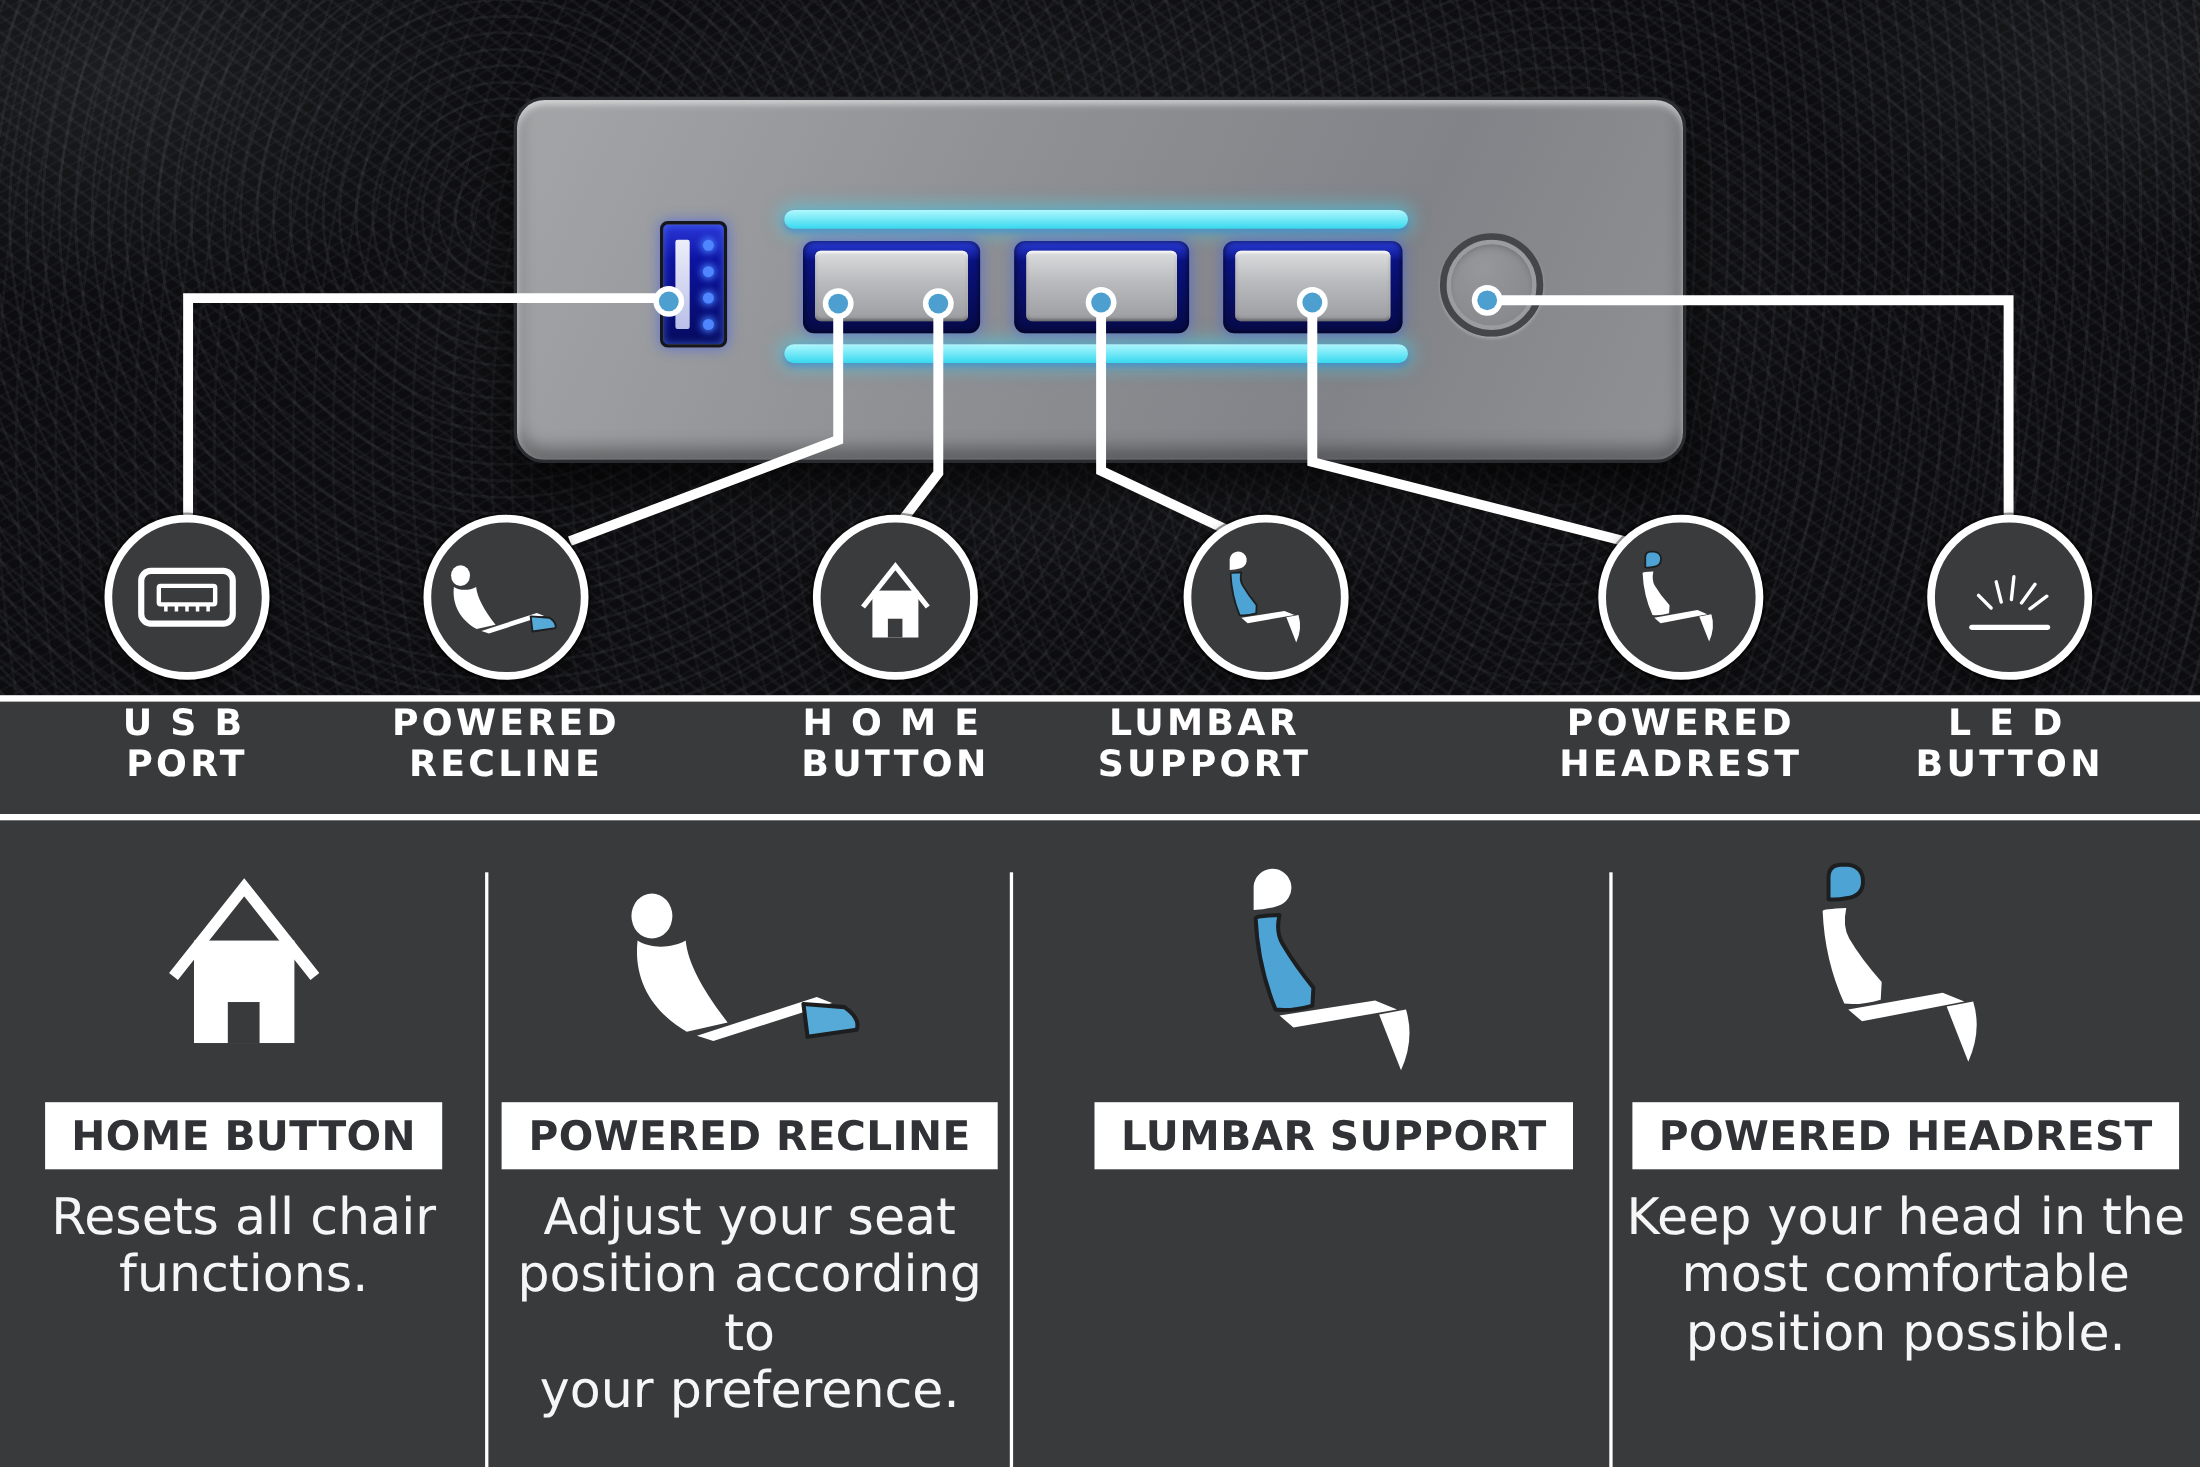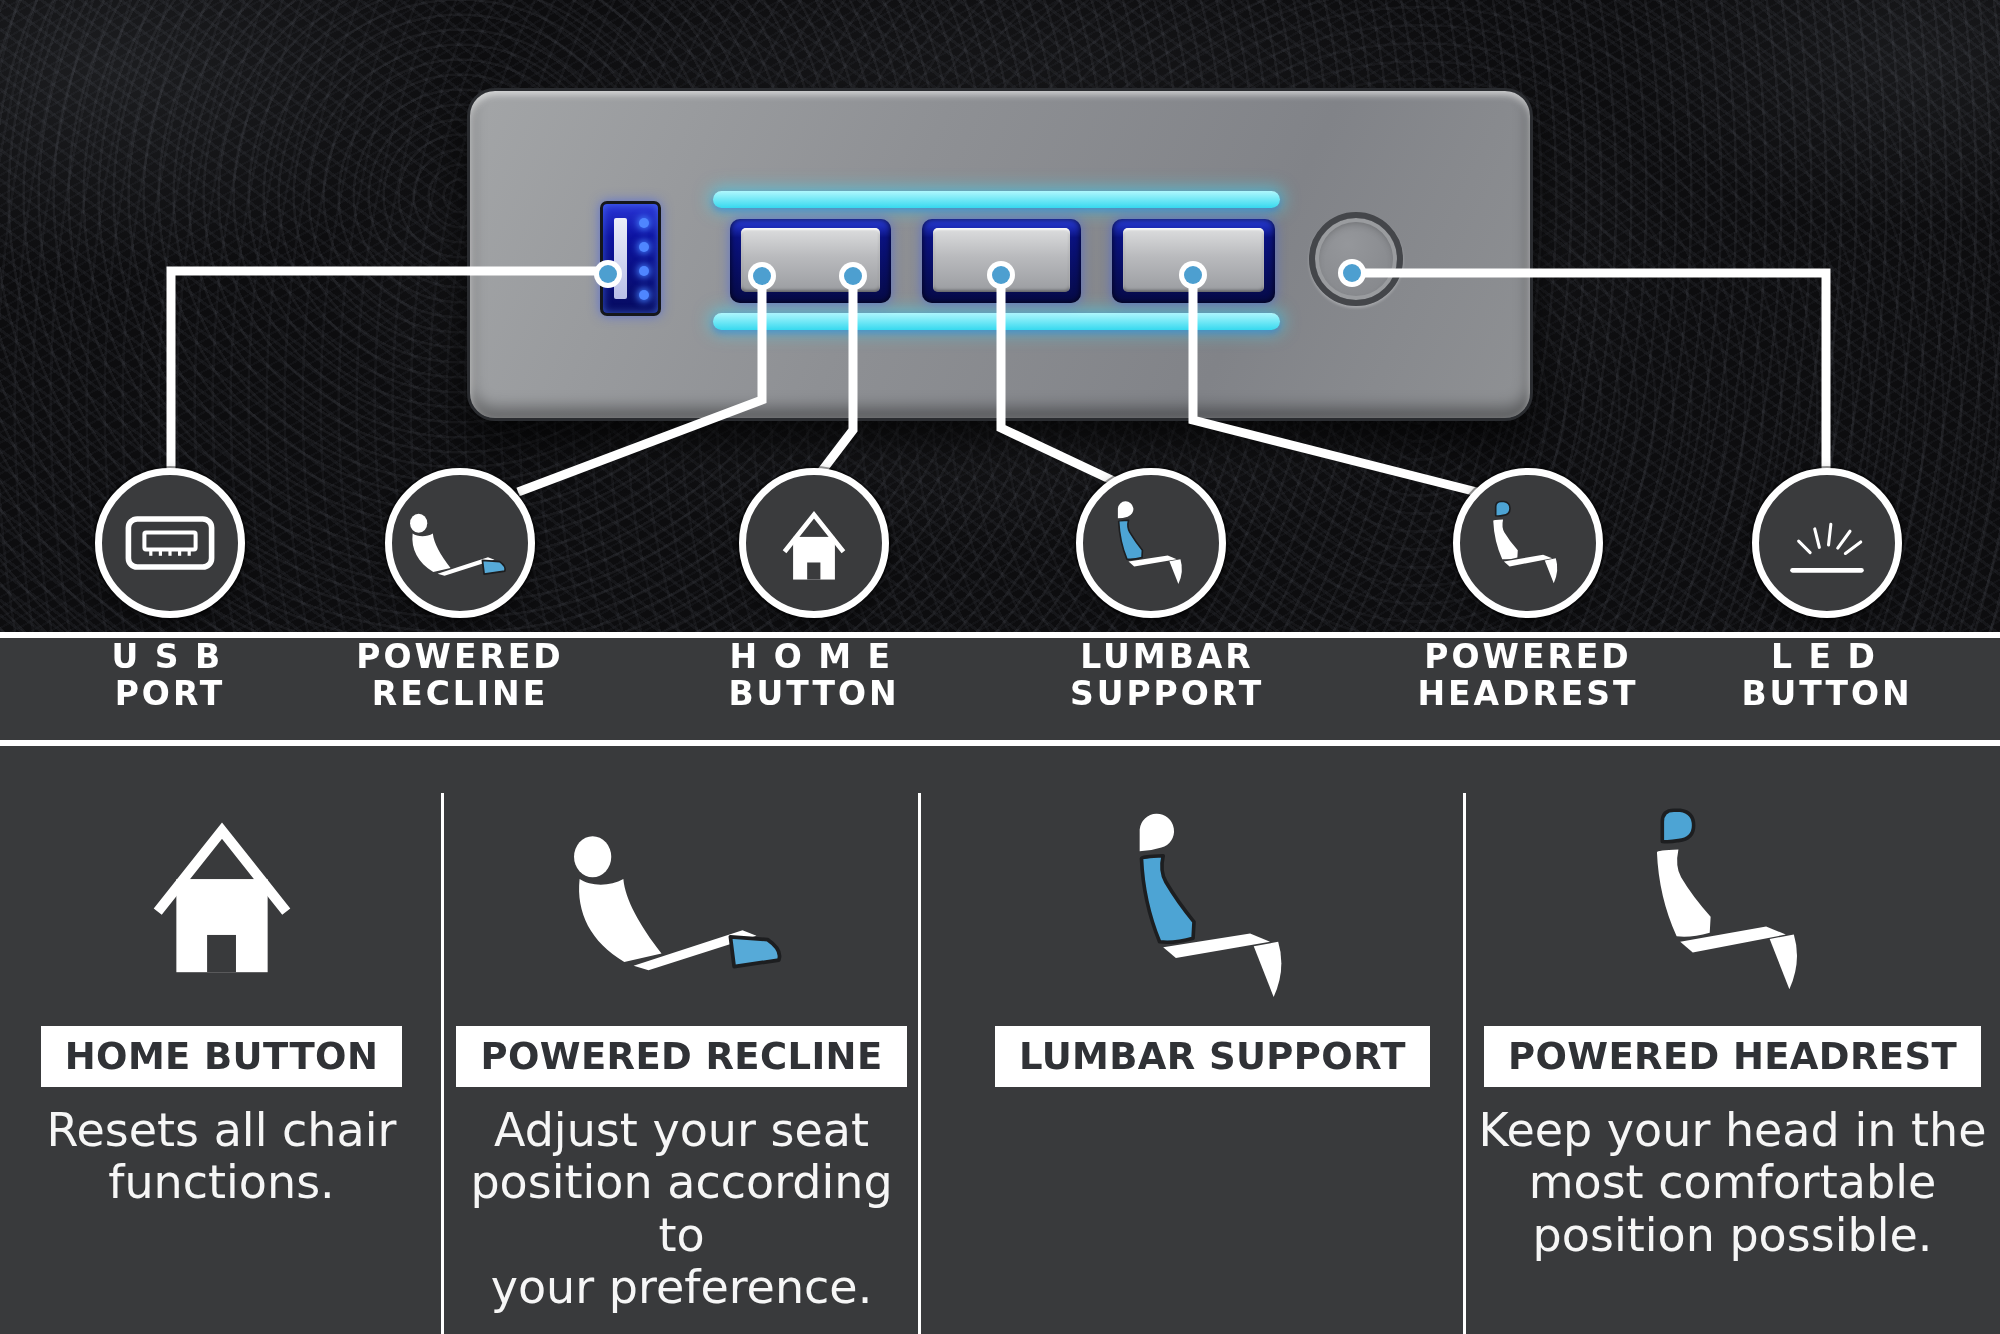--- a/index.html
+++ b/index.html
@@ -63,21 +63,21 @@
   
   .band{position:absolute;left:0;top:638px;width:2000px;height:102px;background:#393a3c;z-index:4;}
   .bandlab{position:absolute;top:0;height:74px;width:340px;display:flex;flex-direction:column;
     justify-content:center;text-align:center;color:#fff;font-weight:bold;
     font-size:33px;line-height:37px;letter-spacing:.09em;}
   .bandlab .wide{letter-spacing:.5em;margin-left:.25em;}
 
   
   .features{position:absolute;left:0;top:746px;width:2000px;height:588px;background:#393a3c;z-index:4;}
   .vdiv{position:absolute;top:47px;bottom:0;width:3px;background:#fff;}
-  .feat{position:absolute;top:0;bottom:0;text-align:center;margin-top:24px;}
+  .feat{position:absolute;top:0;bottom:0;text-align:center;}
   .feat .icon-row{position:absolute;left:0;right:0;}
   .feat .title-row{position:absolute;top:256px;left:0;right:0;}
   .feat .title{display:inline-block;background:#fff;color:#303236;font-weight:bold;
     font-size:37px;padding:9px 24px;letter-spacing:.01em;}
   .feat .desc{position:absolute;top:334px;left:0;right:0;color:#f6f6f6;
     font-size:46px;line-height:1.14;white-space:pre-line;}
 </style>
 </head>
 <body>
 
@@ -203,21 +203,21 @@
       <span>PORT</span>
     </div>
     <div class="bandlab" style="left:290px">
       <span>POWERED</span>
       <span>RECLINE</span>
     </div>
     <div class="bandlab" style="left:644px">
       <span class="wide">HOME</span>
       <span>BUTTON</span>
     </div>
-    <div class="bandlab" style="left:997px">
+    <div class="bandlab" style="left:925px">
       <span>LUMBAR</span>
       <span>SUPPORT</span>
     </div>
     <div class="bandlab" style="left:1358px">
       <span>POWERED</span>
       <span>HEADREST</span>
     </div>
     <div class="bandlab" style="left:1657px">
       <span class="wide">LED</span>
       <span>BUTTON</span>

